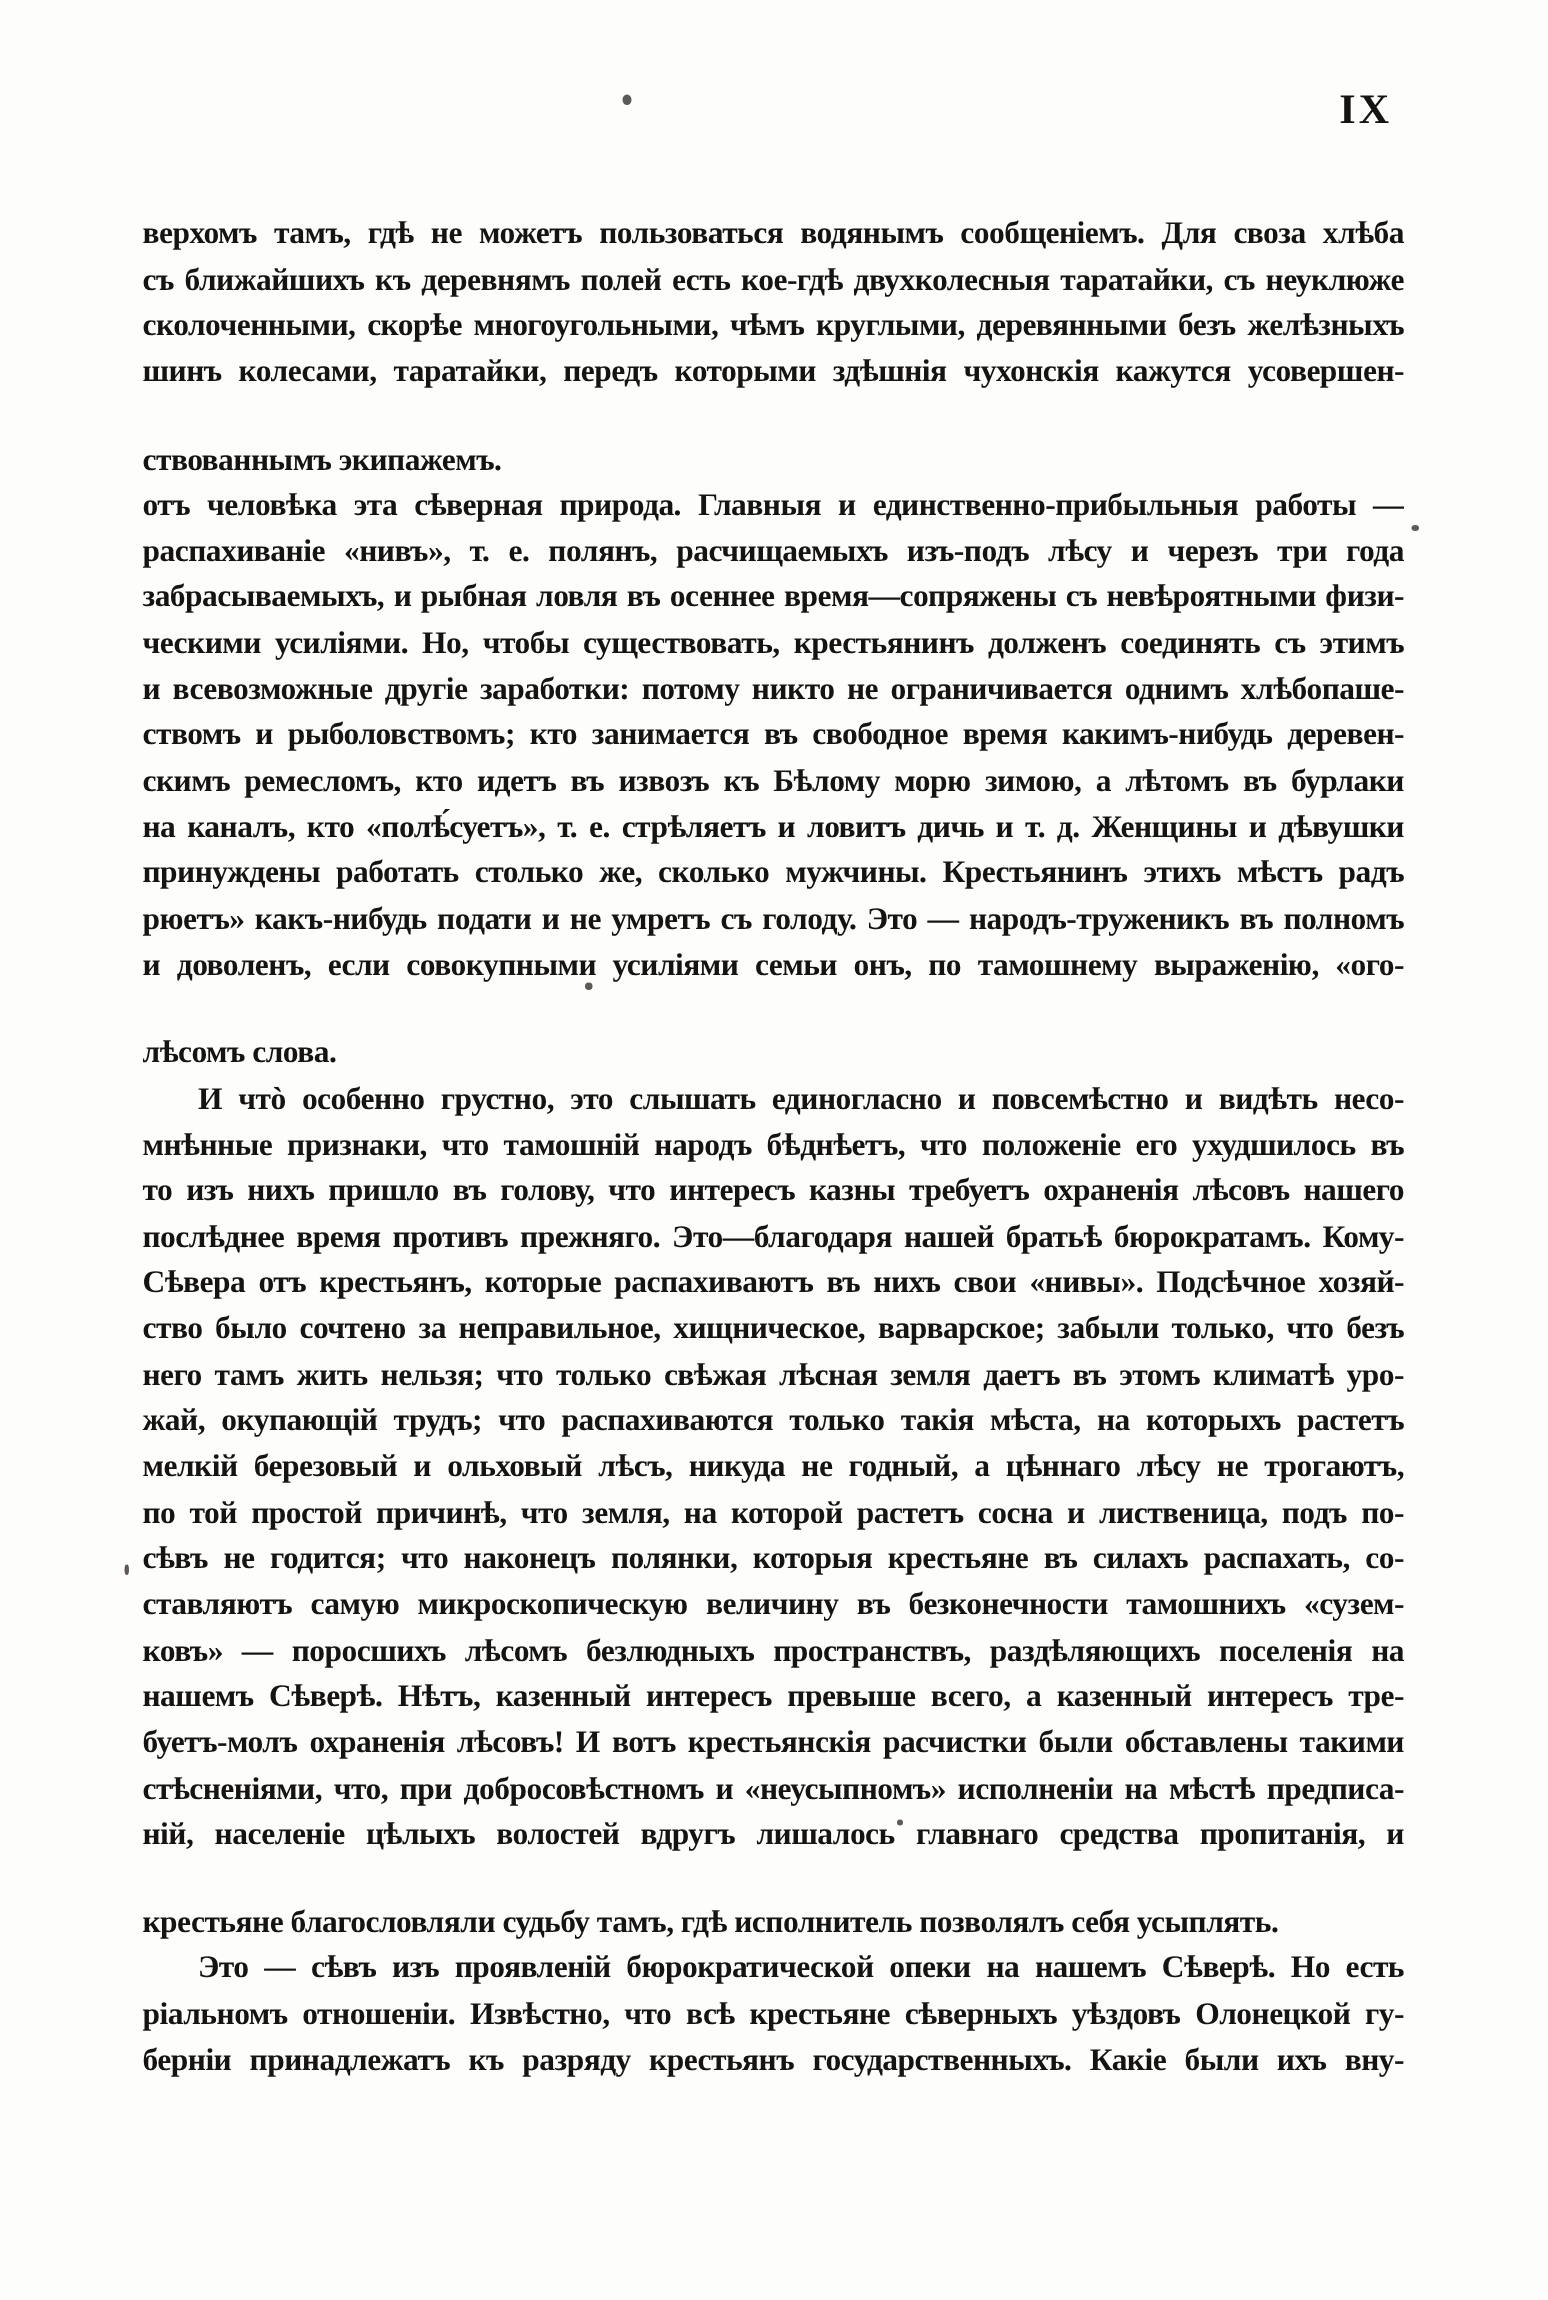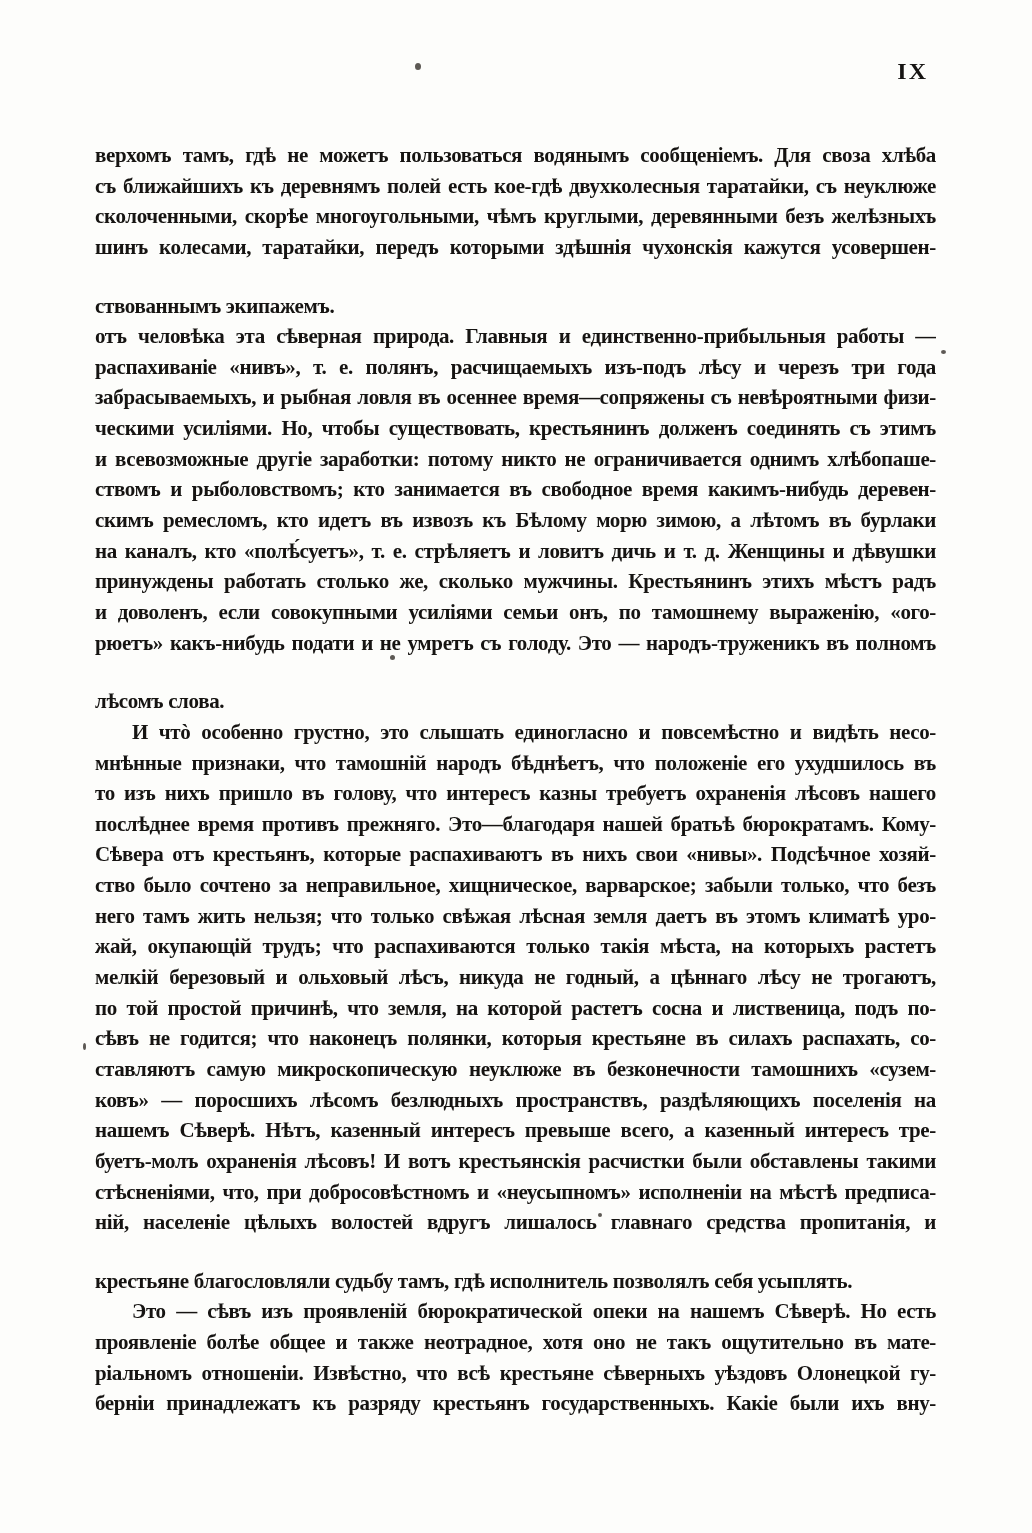--- a/index.html
+++ b/index.html
@@ -18,21 +18,21 @@
     inset: 0;
   }
   .page-number {
     position: absolute;
     top: 58px;
     left: 846px;
     width: 82px;
     text-align: right;
     font-family: "Liberation Serif", "DejaVu Serif", serif;
     font-weight: bold;
-    font-size: 24px;
+    font-size: 28px;
     letter-spacing: 2px;
     color: var(--ink, #161412);
   }
   .text-block {
     position: absolute;
     left: 95px;
     top: 140px;
     width: 841px;
     font-family: "Liberation Serif", "DejaVu Serif", serif;
     font-weight: bold;
@@ -80,47 +80,46 @@
       <div class="paragraph">
         <div class="line">отъ человѣка эта сѣверная природа. Главныя и единственно-прибыльныя работы —</div>
         <div class="line">распахиваніе «нивъ», т. е. полянъ, расчищаемыхъ изъ-подъ лѣсу и черезъ три года</div>
         <div class="line">забрасываемыхъ, и рыбная ловля въ осеннее время—сопряжены съ невѣроятными физи-</div>
         <div class="line">ческими усиліями. Но, чтобы существовать, крестьянинъ долженъ соединять съ этимъ</div>
         <div class="line">и всевозможные другіе заработки: потому никто не ограничивается однимъ хлѣбопаше-</div>
         <div class="line">ствомъ и рыболовствомъ; кто занимается въ свободное время какимъ-нибудь деревен-</div>
         <div class="line">скимъ ремесломъ, кто идетъ въ извозъ къ Бѣлому морю зимою, а лѣтомъ въ бурлаки</div>
         <div class="line">на каналъ, кто «полѣ́суетъ», т. е. стрѣляетъ и ловитъ дичь и т. д. Женщины и дѣвушки</div>
         <div class="line">принуждены работать столько же, сколько мужчины. Крестьянинъ этихъ мѣстъ радъ</div>
+        <div class="line">рюетъ» какъ-нибудь подати и не умретъ съ голоду. Это — народъ-труженикъ въ полномъ</div>
         <div class="line">и доволенъ, если совокупными усиліями семьи онъ, по тамошнему выраженію, «ого-</div>
-        <div class="line">рюетъ» какъ-нибудь подати и не умретъ съ голоду. Это — народъ-труженикъ въ полномъ</div>
         <div class="line last">лѣсомъ слова.</div>
       </div>
       <div class="paragraph">
         <div class="line indent">И чтò особенно грустно, это слышать единогласно и повсемѣстно и видѣть несо-</div>
         <div class="line">мнѣнные признаки, что тамошній народъ бѣднѣетъ, что положеніе его ухудшилось въ</div>
         <div class="line">то изъ нихъ пришло въ голову, что интересъ казны требуетъ охраненія лѣсовъ нашего</div>
         <div class="line">послѣднее время противъ прежняго. Это—благодаря нашей братьѣ бюрократамъ. Кому-</div>
         <div class="line">Сѣвера отъ крестьянъ, которые распахиваютъ въ нихъ свои «нивы». Подсѣчное хозяй-</div>
         <div class="line">ство было сочтено за неправильное, хищническое, варварское; забыли только, что безъ</div>
         <div class="line">него тамъ жить нельзя; что только свѣжая лѣсная земля даетъ въ этомъ климатѣ уро-</div>
         <div class="line">жай, окупающій трудъ; что распахиваются только такія мѣста, на которыхъ растетъ</div>
         <div class="line">мелкій березовый и ольховый лѣсъ, никуда не годный, а цѣннаго лѣсу не трогаютъ,</div>
         <div class="line">по той простой причинѣ, что земля, на которой растетъ сосна и лиственица, подъ по-</div>
         <div class="line">сѣвъ не годится; что наконецъ полянки, которыя крестьяне въ силахъ распахать, со-</div>
-        <div class="line">ставляютъ самую микроскопическую неуклюже въ безконечности тамошнихъ «сузем-</div>
+        <div class="line">ставляютъ самую микроскопическую величину въ безконечности тамошнихъ «сузем-</div>
         <div class="line">ковъ» — поросшихъ лѣсомъ безлюдныхъ пространствъ, раздѣляющихъ поселенія на</div>
         <div class="line">нашемъ Сѣверѣ. Нѣтъ, казенный интересъ превыше всего, а казенный интересъ тре-</div>
         <div class="line">буетъ-молъ охраненія лѣсовъ! И вотъ крестьянскія расчистки были обставлены такими</div>
         <div class="line">стѣсненіями, что, при добросовѣстномъ и «неусыпномъ» исполненіи на мѣстѣ предписа-</div>
         <div class="line">ній, населеніе цѣлыхъ волостей вдругъ лишалось главнаго средства пропитанія, и</div>
         <div class="line last">крестьяне благословляли судьбу тамъ, гдѣ исполнитель позволялъ себя усыплять.</div>
       </div>
       <div class="paragraph">
         <div class="line indent">Это — сѣвъ изъ проявленій бюрократической опеки на нашемъ Сѣверѣ. Но есть</div>
-        <div class="line">проявленіе болѣе общее и также неотрадное, хотя оно не такъ ощутительно въ мате-</div>
         <div class="line">ріальномъ отношеніи. Извѣстно, что всѣ крестьяне сѣверныхъ уѣздовъ Олонецкой гу-</div>
         <div class="line">берніи принадлежатъ къ разряду крестьянъ государственныхъ. Какіе были ихъ вну-</div>
       </div>
     </div>
 <div class="speck" style="left: 415px; top: 63px; width: 6px; height: 7px;"></div>
     <div class="speck" style="left: 390px; top: 655px; width: 5px; height: 5px;"></div>
     <div class="speck" style="left: 941px; top: 350px; width: 5px; height: 4px;"></div>
     <div class="speck" style="left: 598px; top: 1213px; width: 4px; height: 4px;"></div>
     <div class="speck" style="left: 83px; top: 1043px; width: 3px; height: 7px;"></div>
   </div>

